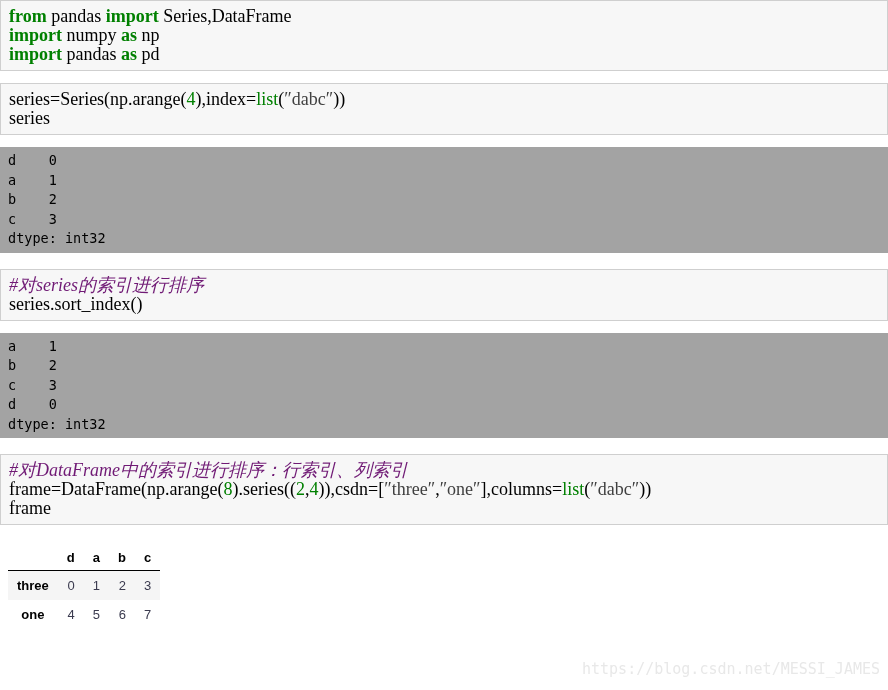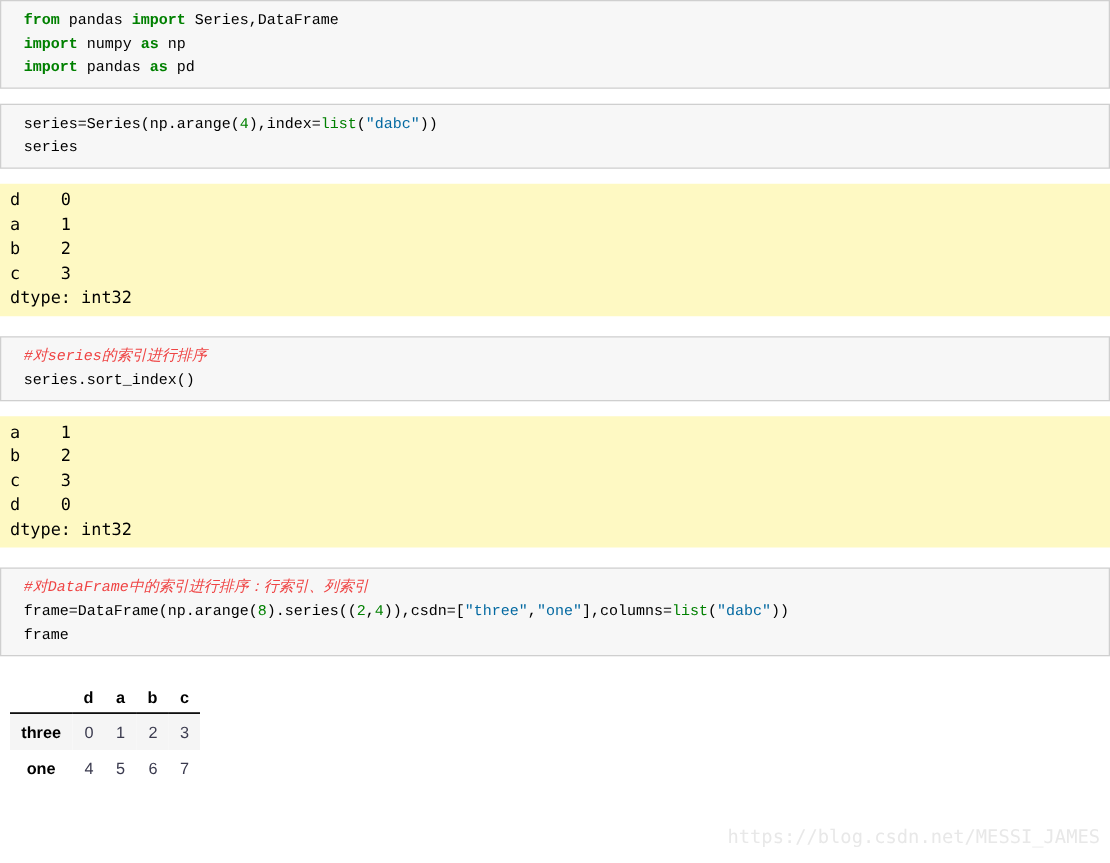--- a/index.html
+++ b/index.html
@@ -23,37 +23,36 @@
   
   .cell-input {
     background: #f7f7f7;
     border: 1px solid #cfcfcf;
     box-sizing: border-box;
     width: 888px;
     padding: 6px 0 6px 8px;
     margin: 0;
   }
   .code-line {
-    font-family: Liberation Mono, monospace;
-    font-size: 12px;
+    font-family: Liberation Serif, serif;
+    font-size: 18px;
     line-height: 19px;
     color: #000000;
     white-space: pre;
     letter-spacing: 0px;
-    margin-left: 10px;
   }
   .kw { color: #008000; font-weight: bold; }
   .bi { color: #008000; }
   .num { color: #008000; }
-  .str { color: #0369a1; }
-  .cmt { color: #ef4444; font-style: italic; }
+  .str { color: #404040; }
+  .cmt { color: #701a75; font-style: italic; }
 
   
   .cell-output {
-    background: #fef9c3;
+    background: #a3a3a3;
     padding: 4px 0 4px 8px;
     width: 888px;
     box-sizing: border-box;
   }
   .out-line {
     font-family: "DejaVu Sans Mono", monospace;
     font-size: 13.5px;
     line-height: 19.5px;
     color: #000000;
     white-space: pre;

